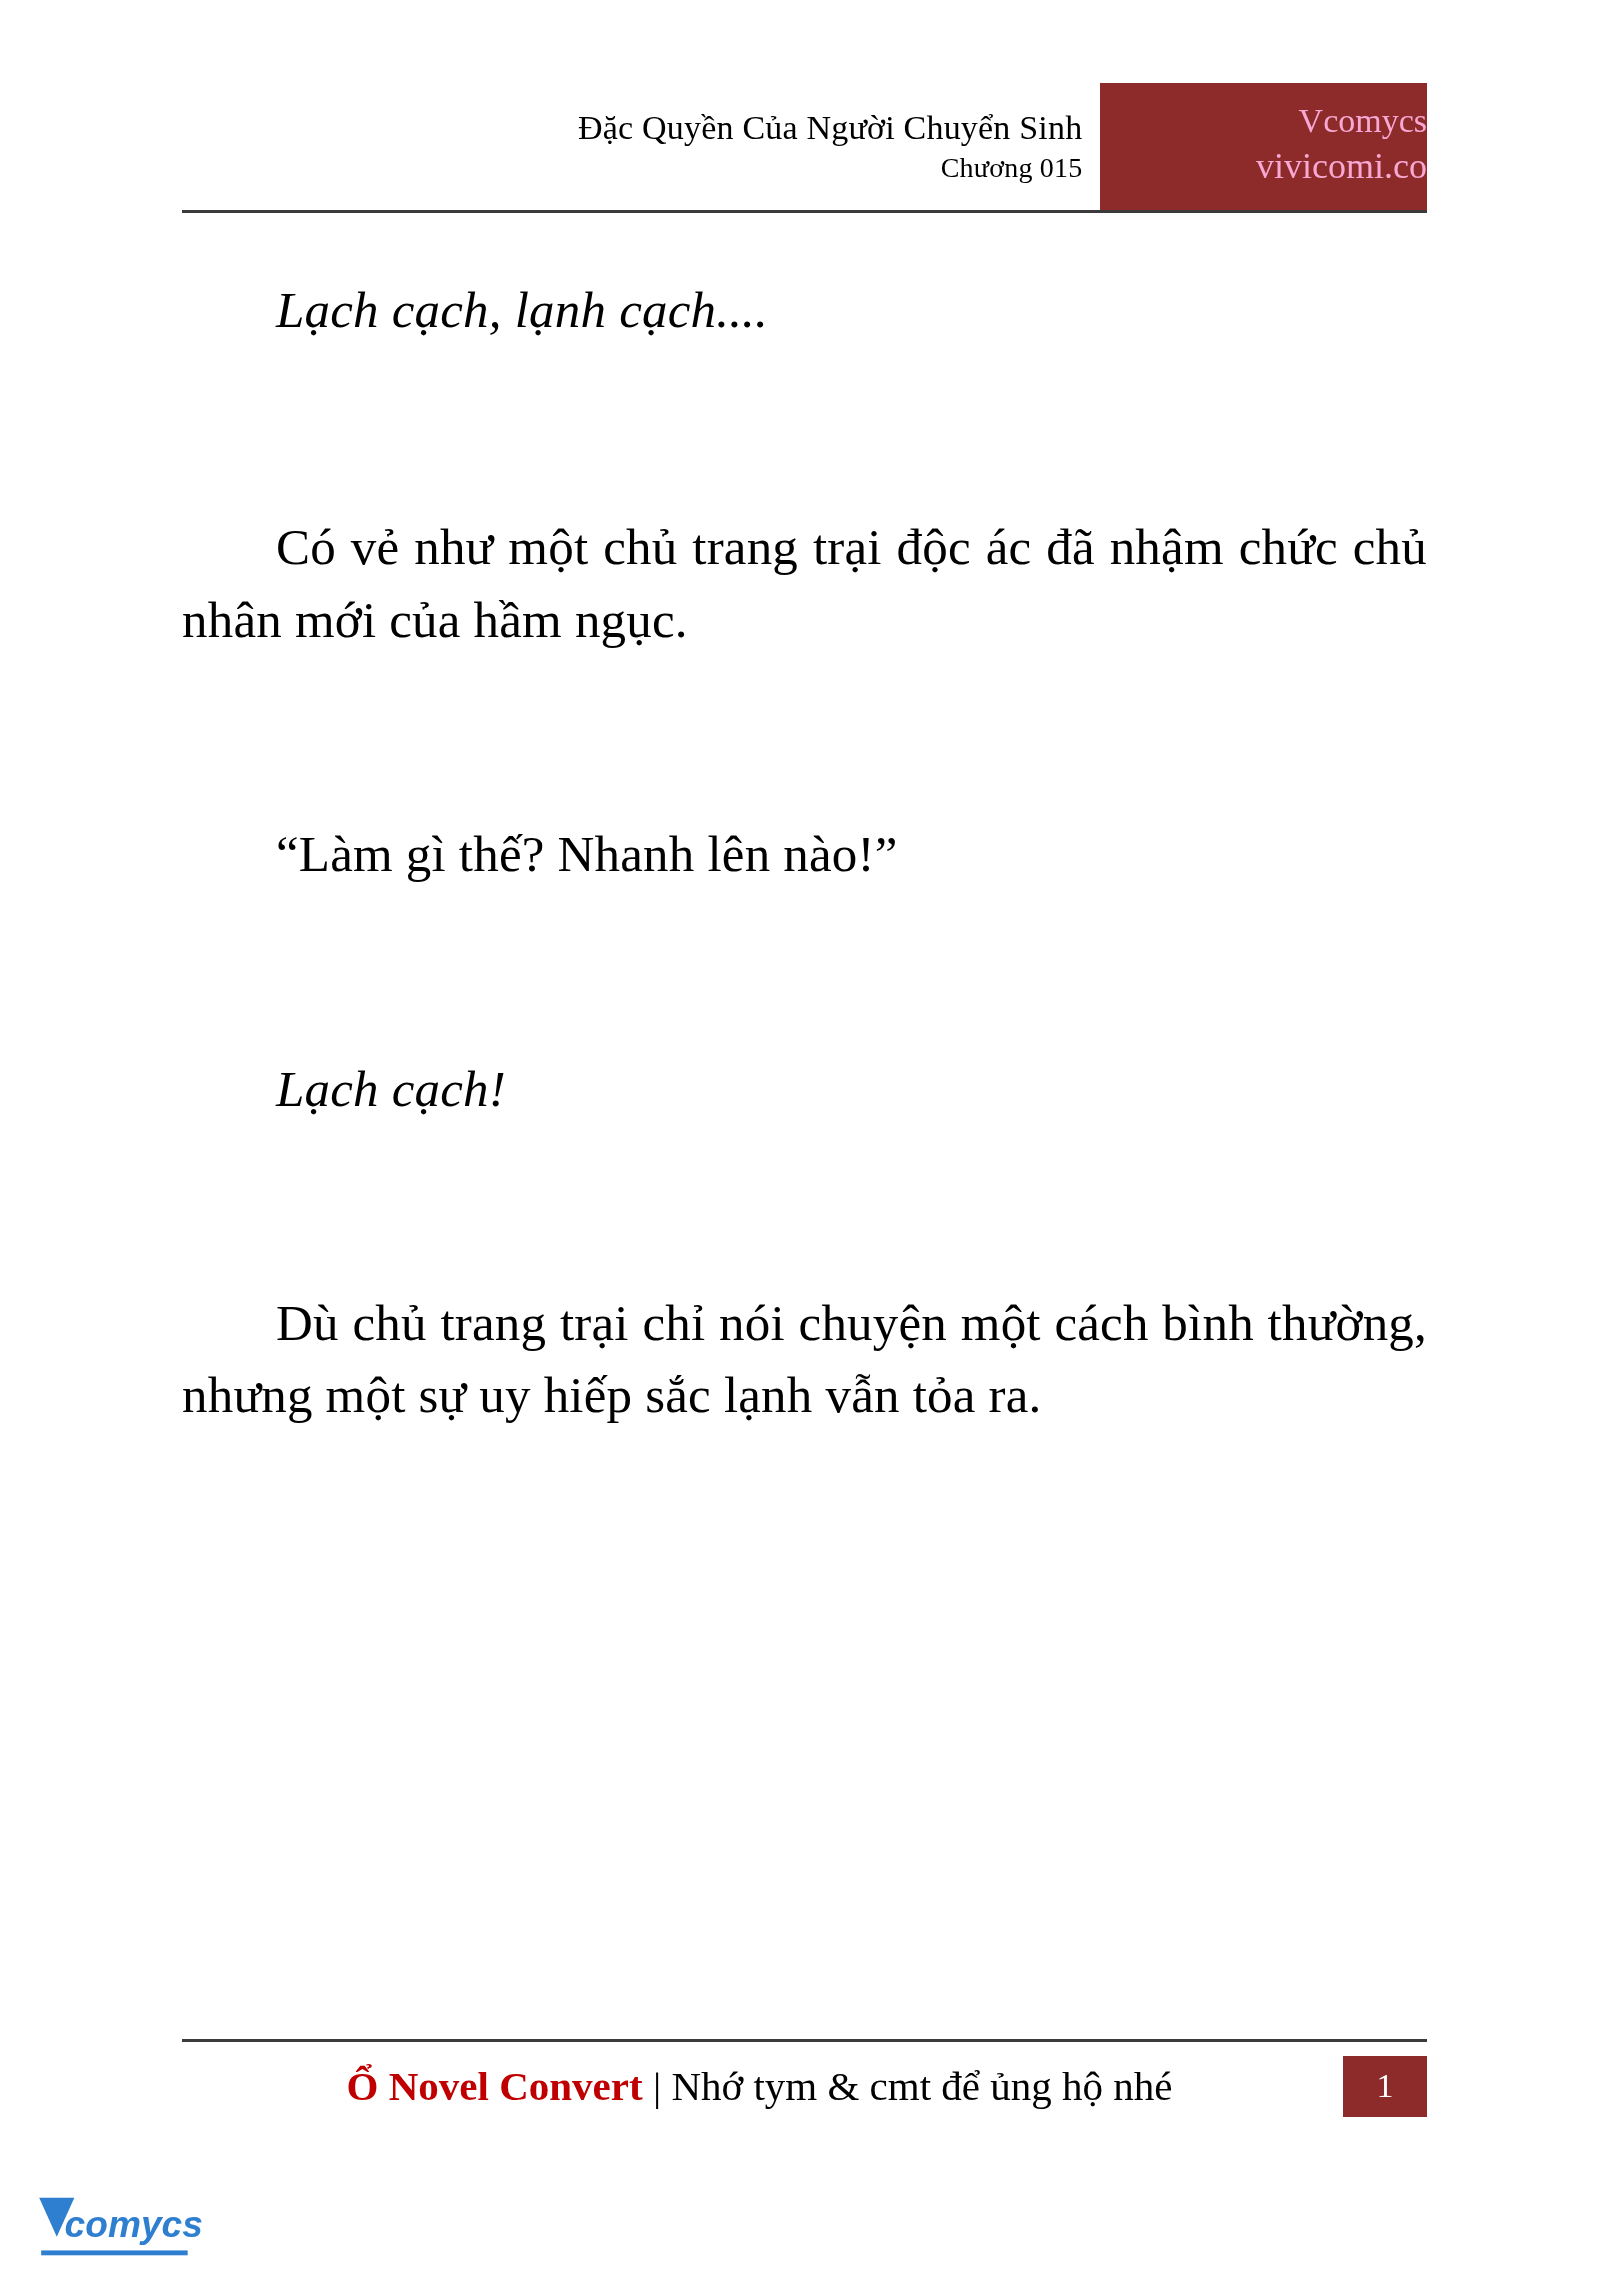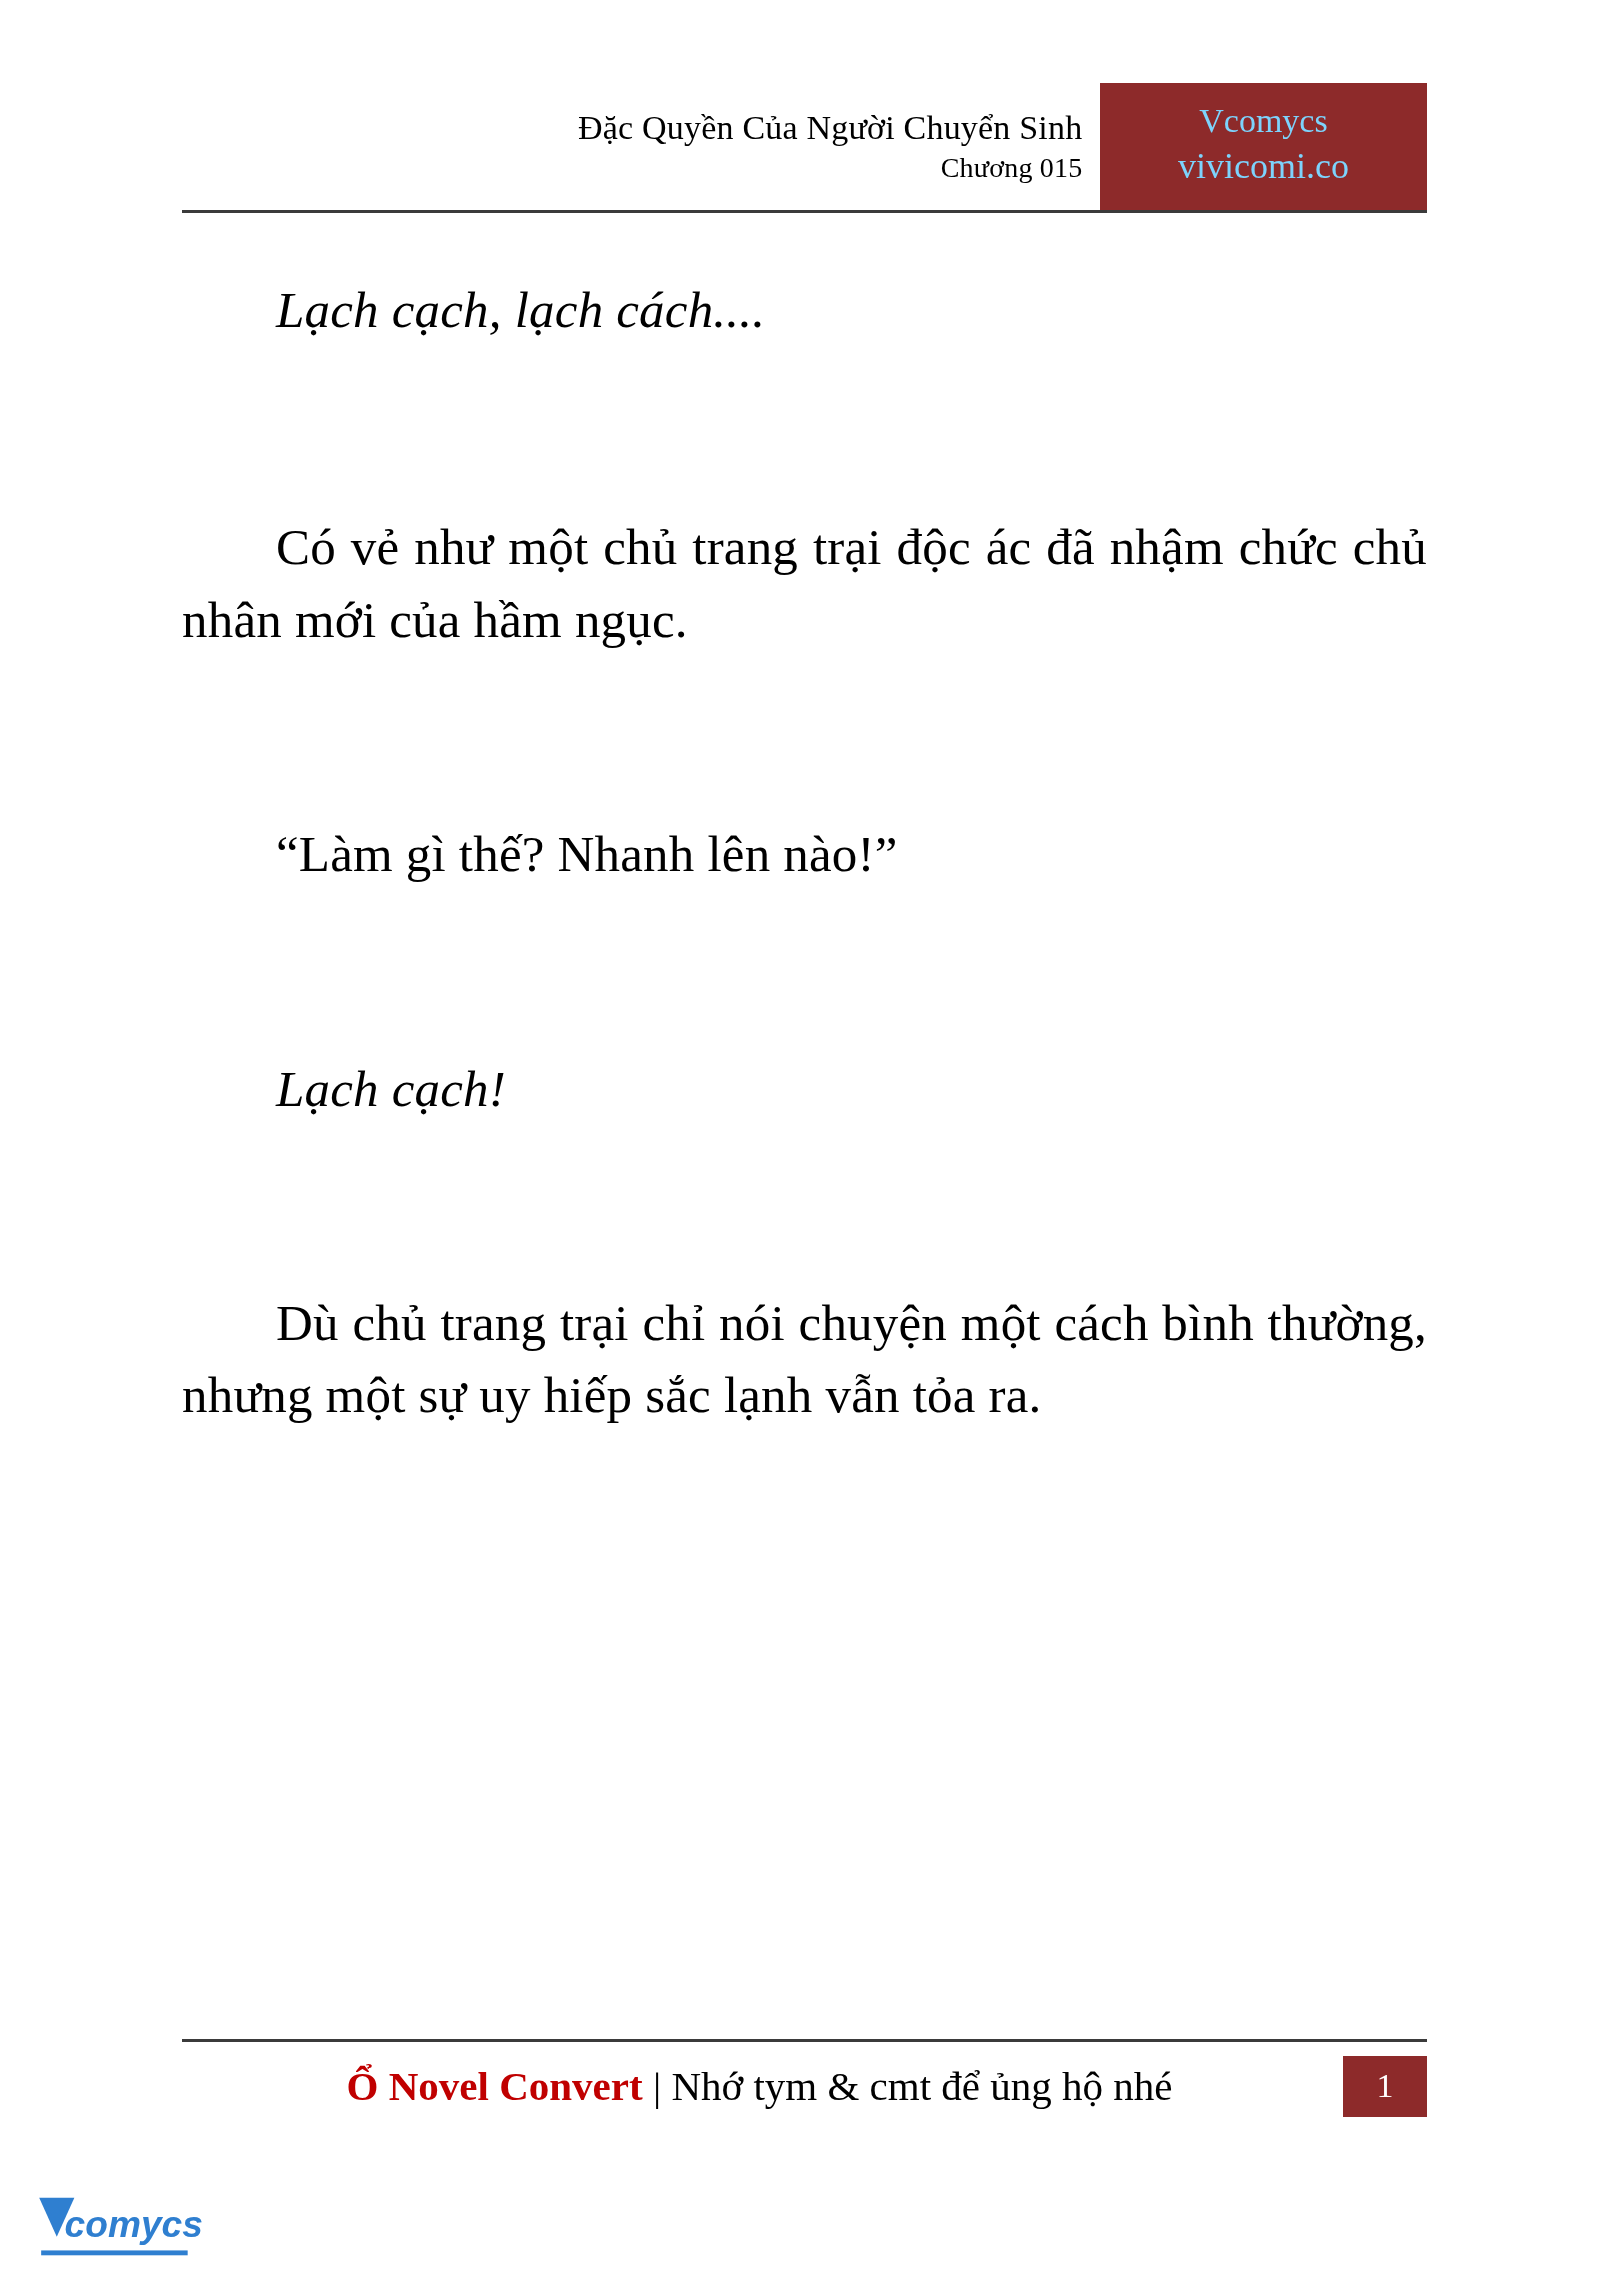--- a/index.html
+++ b/index.html
@@ -54,25 +54,25 @@
   }
   .header-chapter {
     font-size: 28px;
     line-height: 1.32;
     letter-spacing: 0.2px;
     white-space: nowrap;
   }
   .header-brand {
     width: 327px;
     background: #8d2a2a;
-    color: #7dd3fc;
+    color: #f9a8d4;
     display: flex;
     flex-direction: column;
     justify-content: center;
-    align-items: center;
+    align-items: flex-end;
     padding: 5.9px 0 9.8px 0;
     box-sizing: border-box;
   }
   .brand-name {
     font-size: 34px;
     line-height: 1.3;
   }
   .brand-site {
     font-size: 36px;
     line-height: 1.3;
@@ -179,21 +179,21 @@
       </div>
       <div class="header-brand">
         <div class="brand-name">Vcomycs</div>
         <div class="brand-site">vivicomi.co</div>
       </div>
     </div>
     <div class="header-rule"></div>
   </div>
 
   <div class="content">
-    <p class="para italic">Lạch cạch, lạch cách....</p>
+    <p class="para italic">Lạch cạch, lạnh cạch....</p>
     <div class="gap-lg"></div>
     <p class="para noindent-justify">Có vẻ như một chủ trang trại độc ác đã nhậm chức chủ nhân mới của hầm ngục.</p>
     <div class="gap-md"></div>
     <p class="para">“Làm gì thế? Nhanh lên nào!”</p>
     <div class="gap-md"></div>
     <p class="para italic">Lạch cạch!</p>
     <div class="gap-md"></div>
     <p class="para noindent-justify">Dù chủ trang trại chỉ nói chuyện một cách bình thường, nhưng một sự uy hiếp sắc lạnh vẫn tỏa ra.</p>
   </div>
 

